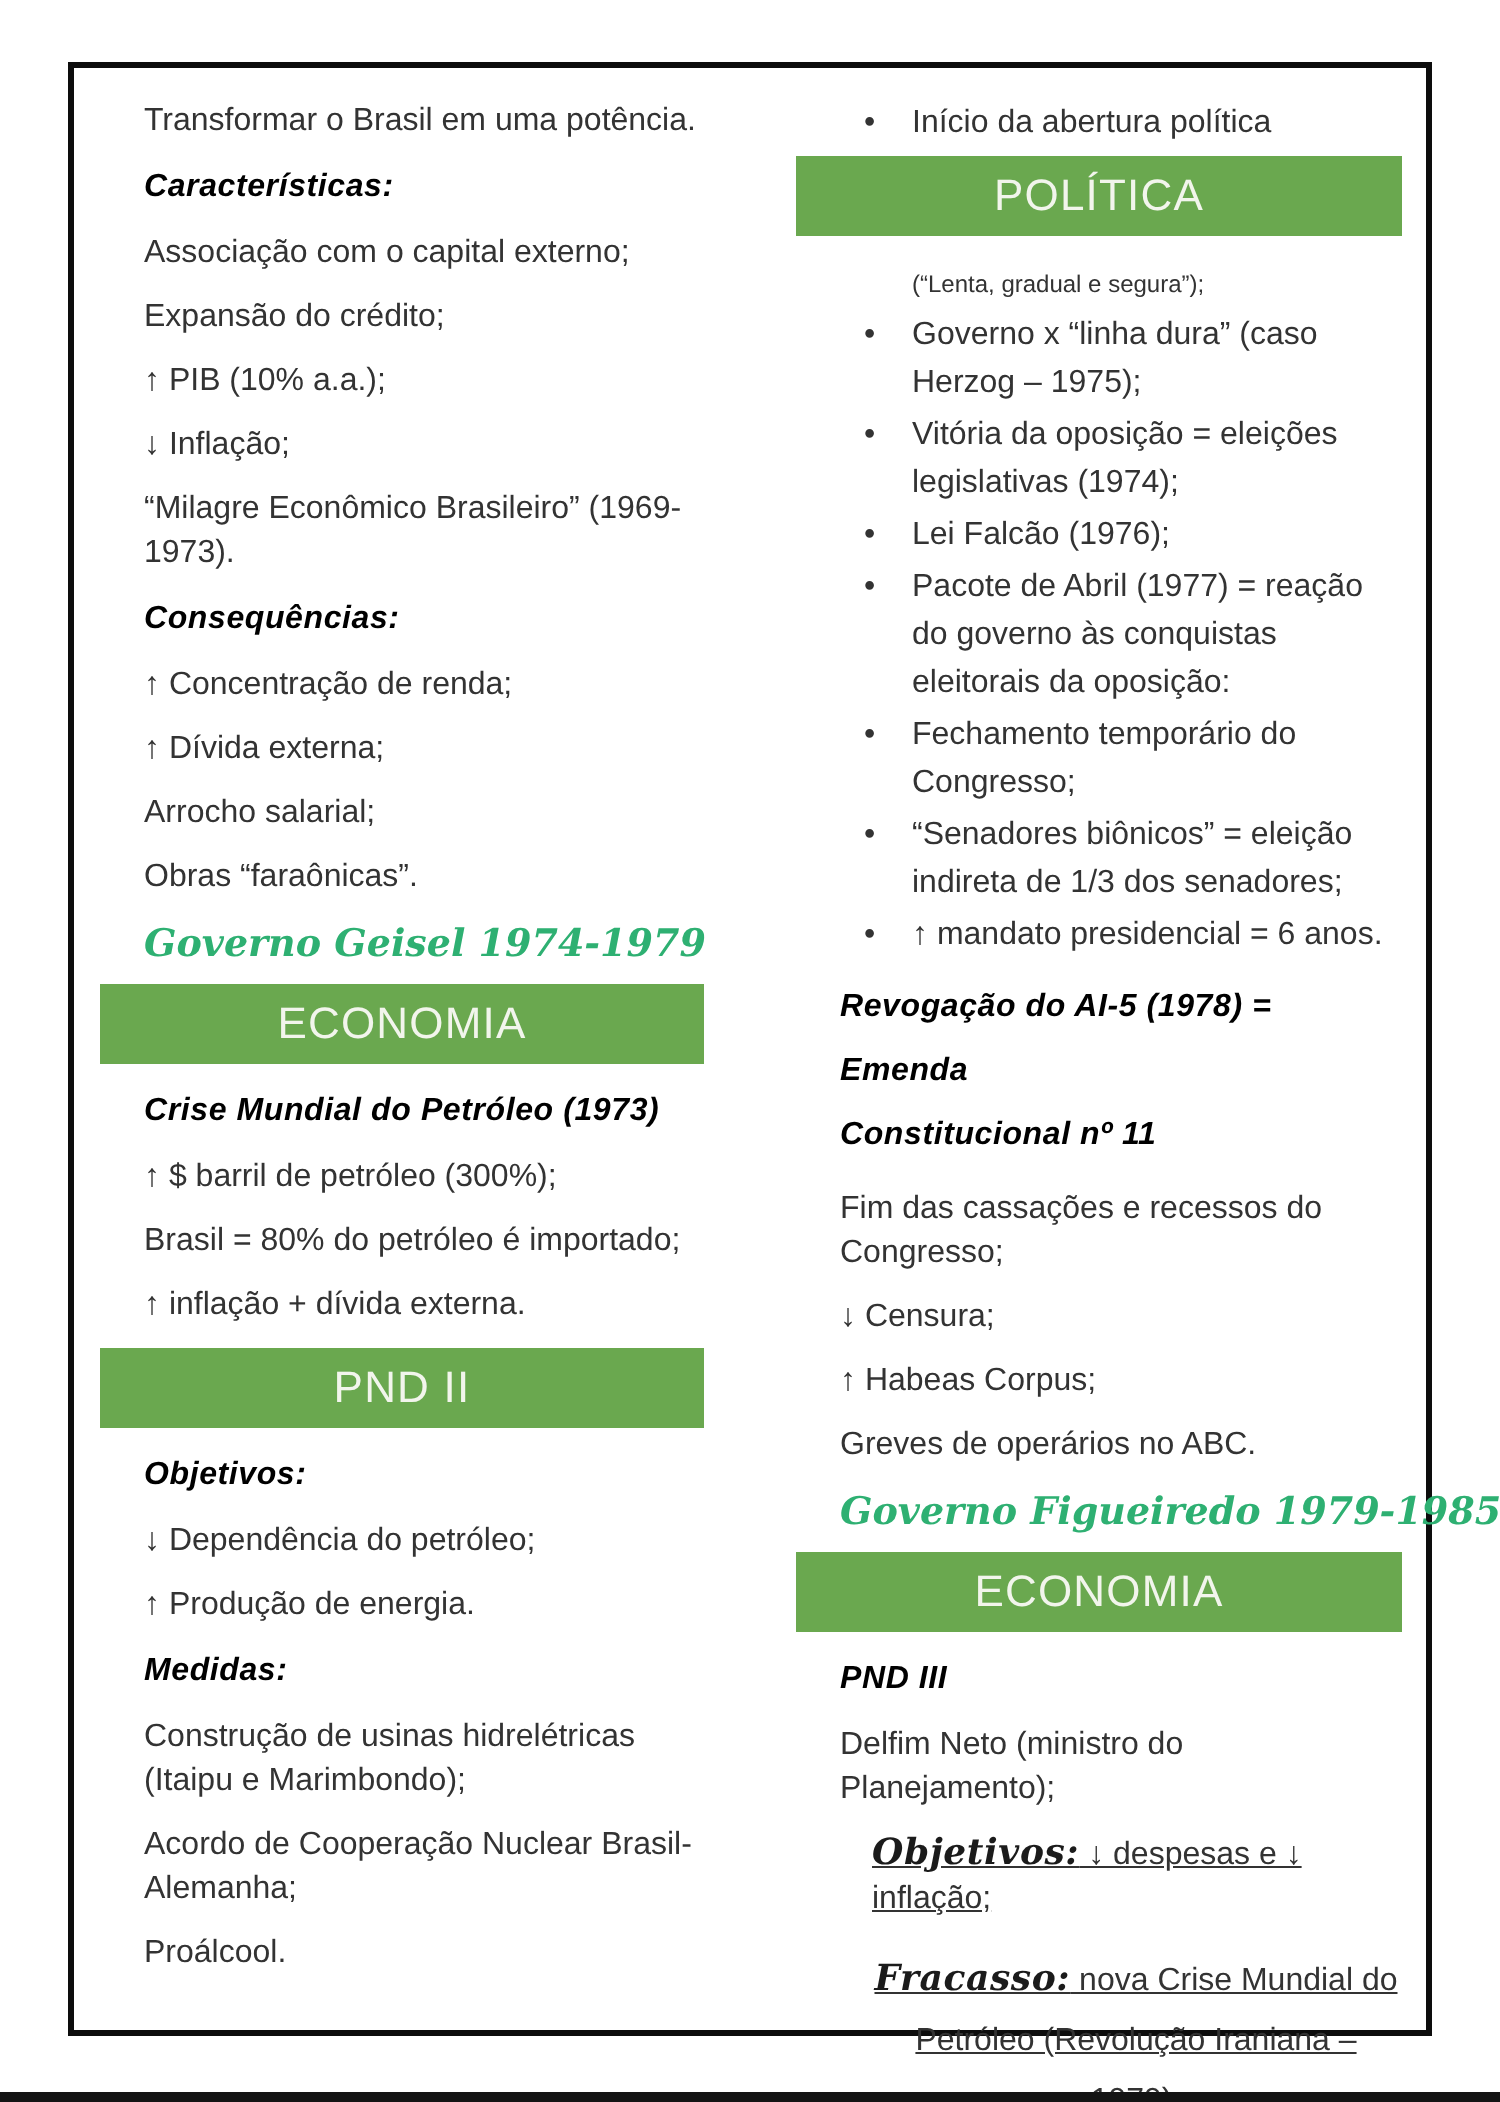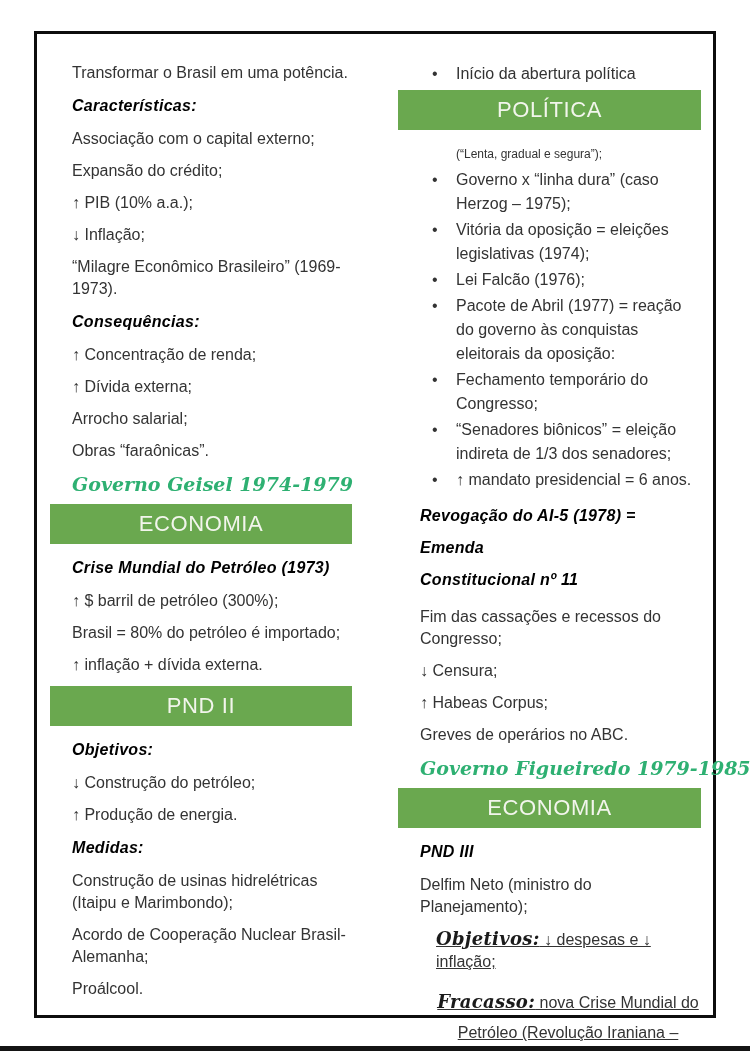--- a/index.html
+++ b/index.html
@@ -4,21 +4,21 @@
 <style>
   html,body{margin:0;padding:0;}
   body{
     width:750px;height:1051px;position:relative;background:#ffffff;
     font-family:"Liberation Sans", sans-serif;overflow:hidden;
   }
   .page{
     position:absolute;left:34px;top:31px;width:682px;height:987px;
     border:3px solid #0d0d0d;box-sizing:border-box;background:#ffffff;
   }
-  .col{position:absolute;top:16px;padding-top:12px;}
+  .col{position:absolute;top:4px;padding-top:12px;}
   .col-left{left:35px;width:292px;}
   .col-right{left:383px;width:280px;}
 
   .p{margin:0 0 10px 0;font-size:16px;line-height:22px;color:#333333;}
   .script-h{
     font-family:Liberation Sans, sans-serif;font-style:italic;font-weight:bold;
     font-size:16px;line-height:24px;color:#000000;margin:2px 0 10px 0;
     letter-spacing:.3px;white-space:nowrap;
   }
   .script-h.multiline{white-space:pre-line;line-height:32px;margin:8px 0 10px 0;}
@@ -69,21 +69,21 @@
         <span class="bar-label">ECONOMIA</span>
       </div>
       <h3 class="script-h">Crise Mundial do Petróleo (1973)</h3>
       <p class="p">↑ $ barril de petróleo (300%);</p>
       <p class="p">Brasil = 80% do petróleo é importado;</p>
       <p class="p">↑ inflação + dívida externa.</p>
       <div class="bar">
         <span class="bar-label">PND II</span>
       </div>
       <h3 class="script-h">Objetivos:</h3>
-      <p class="p">↓ Construção do petróleo;</p>
+      <p class="p">↓ Dependência do petróleo;</p>
       <p class="p">↑ Produção de energia.</p>
       <h3 class="script-h">Medidas:</h3>
       <p class="p">Construção de usinas hidrelétricas (Itaipu e Marimbondo);</p>
       <p class="p">Acordo de Cooperação Nuclear Brasil-Alemanha;</p>
       <p class="p">Proálcool.</p>
     </div>
   <div class="col col-right">
       <div class="bullet">
         <span class="dot">•</span>
         <span class="btext">Início da abertura política</span>

